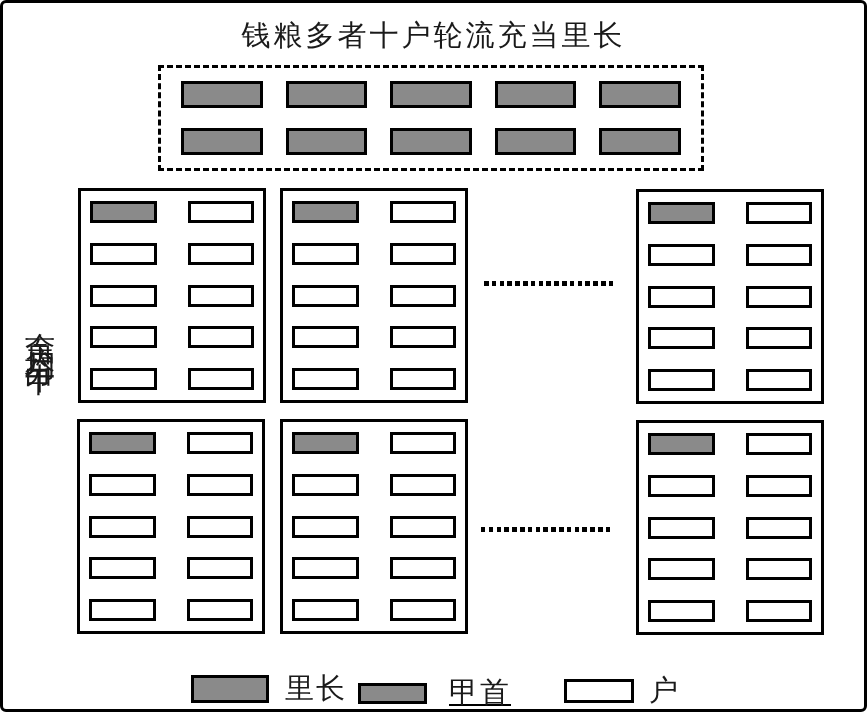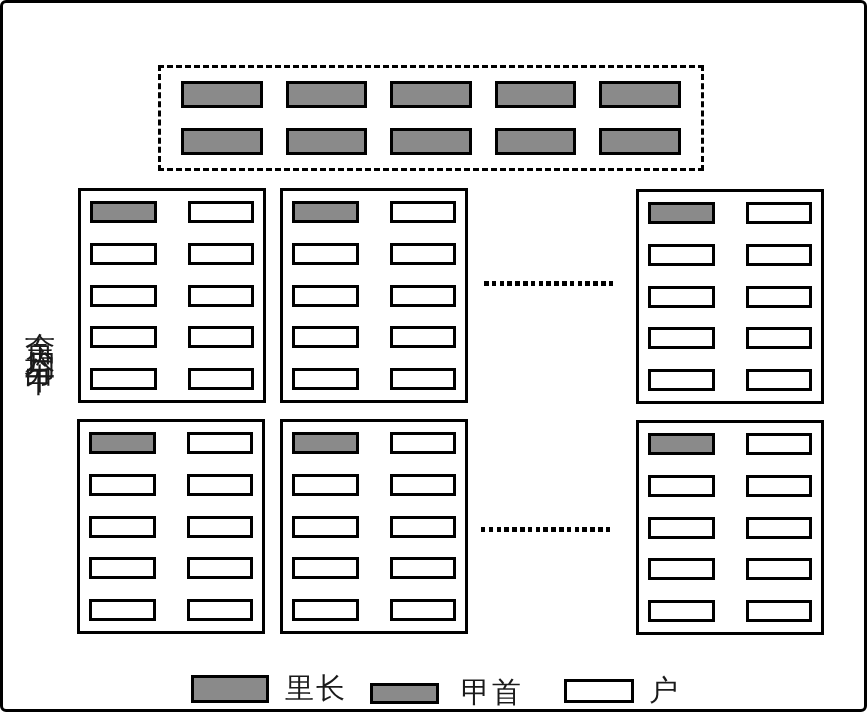--- a/index.html
+++ b/index.html
@@ -108,20 +108,21 @@
   }
   .gap-16 { margin-left: 16px; }
   .gap-22 { margin-left: 22px; }
   .gap-15 { margin-left: 15px; }
 </style>
 </head>
 <body>
 
 <div class="frame">
 
+  <div class="title">钱粮多者十户轮流充当里长</div>
 
   <div class="dashed-box">
       <div class="rect gray"></div>
       <div class="rect gray"></div>
       <div class="rect gray"></div>
       <div class="rect gray"></div>
       <div class="rect gray"></div>
       <div class="rect gray"></div>
       <div class="rect gray"></div>
       <div class="rect gray"></div>
@@ -205,21 +206,21 @@
     </div>
 
   <div class="dots" style="left:481px; top:278px;"></div>
   <div class="dots" style="left:478px; top:524px;"></div>
 
   <div class="legend-item" style="left:140px; top:666px;padding-left:48px;">
     <span class="swatch gray large"></span>
     <span class="legend-label gap-16">里长</span>
   </div>
 
-  <div class="legend-item" style="left:367px; top:670px;">
+  <div class="legend-item" style="left:355px; top:670px;text-decoration:underline;">
     <span class="swatch gray small"></span>
     <span class="legend-label gap-22">甲首</span>
   </div>
 
   <div class="legend-item" style="left:561px; top:668px;">
     <span class="swatch hu"></span>
     <span class="legend-label gap-15">户</span>
   </div>
 
 </div>

